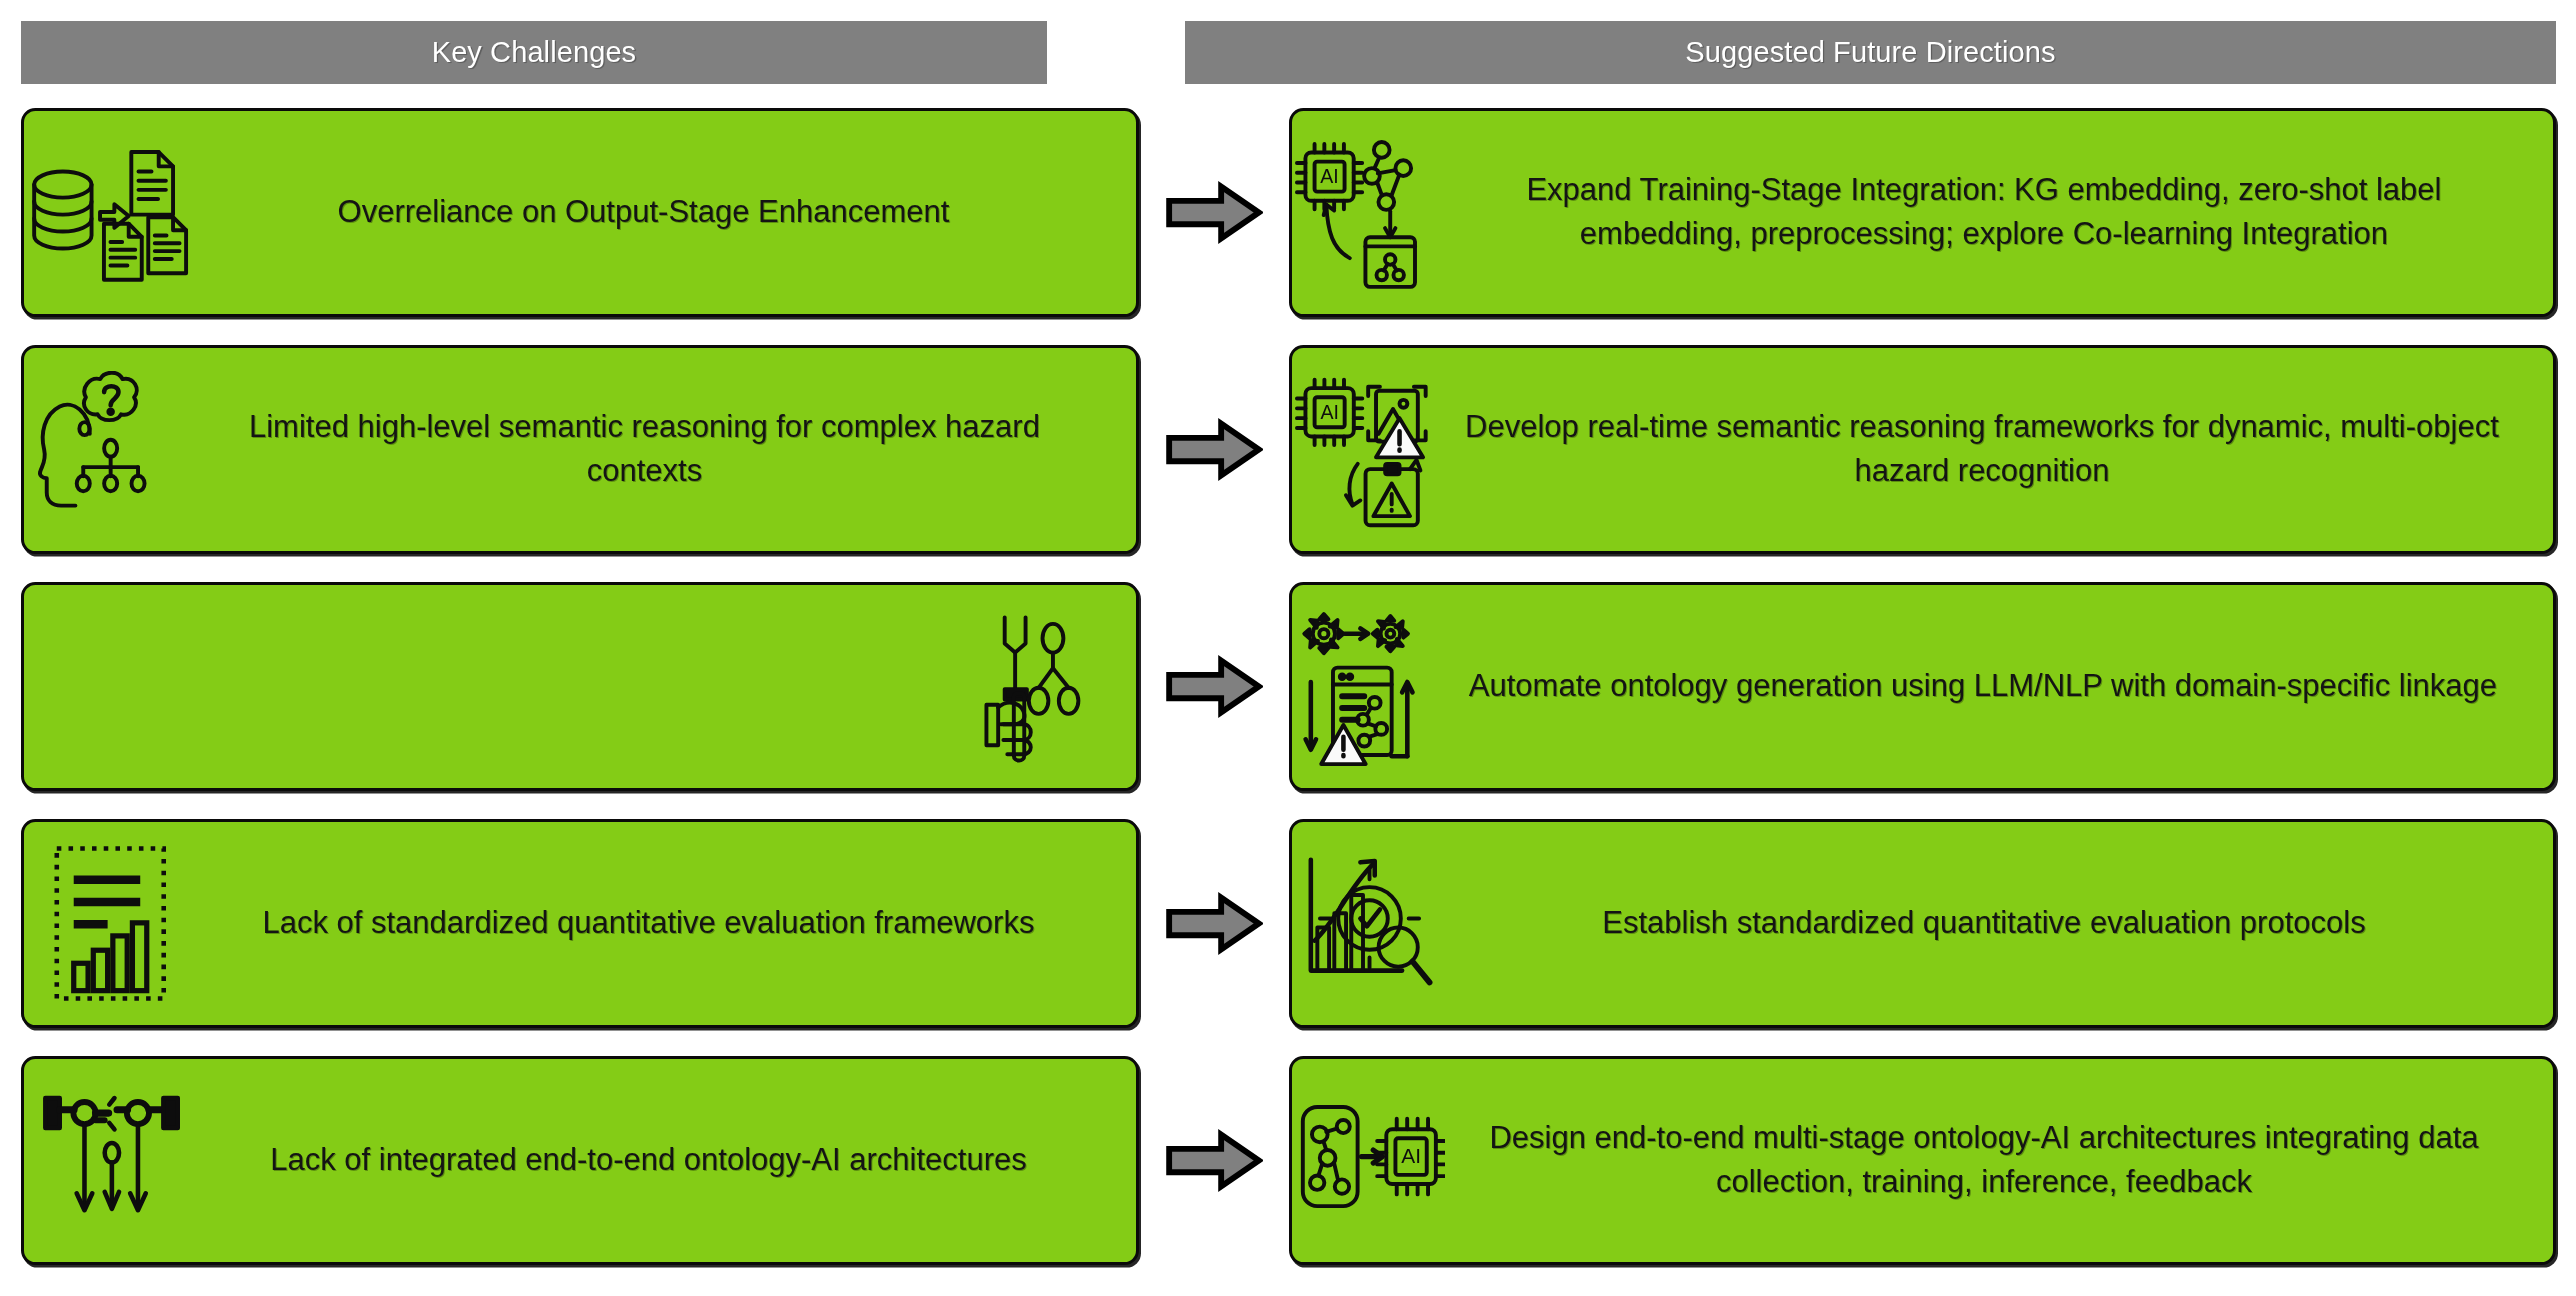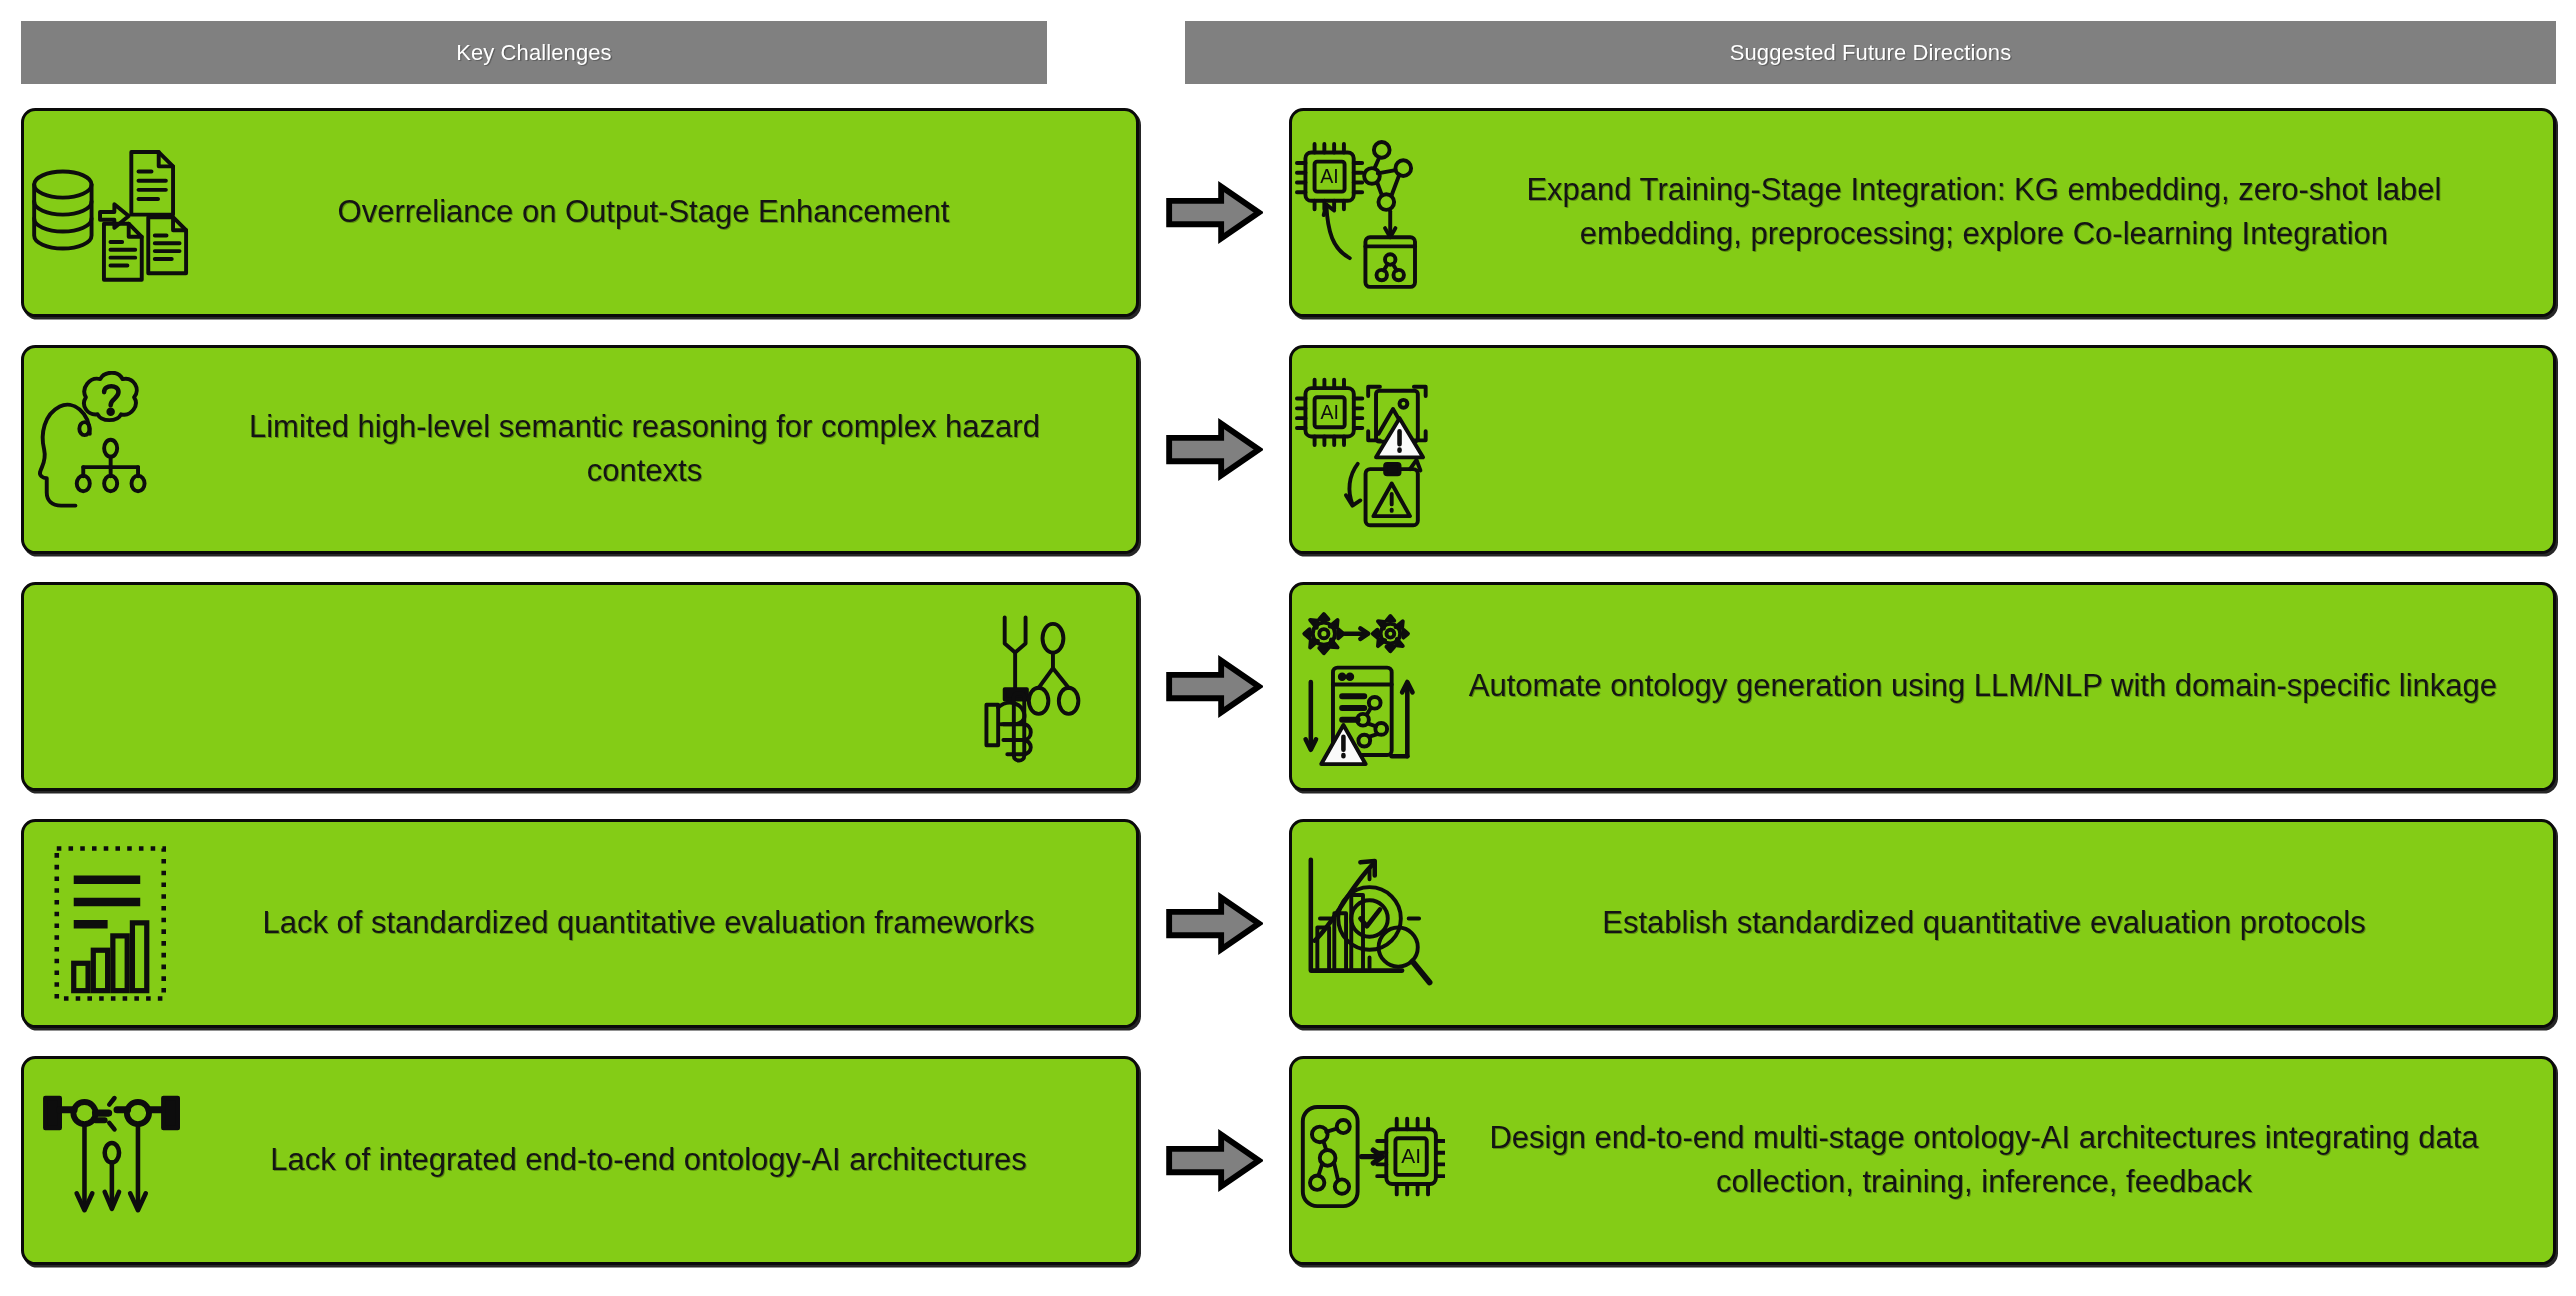--- a/index.html
+++ b/index.html
@@ -28,21 +28,21 @@
     display: flex;
     align-items: stretch;
     height: 63px;
   }
   .header-band {
     background: #808080;
     color: #ffffff;
     display: flex;
     align-items: center;
     justify-content: center;
-    font-size: 22px;
+    font-size: 29px;
     letter-spacing: 0.1px;
     font-weight: 400;
     text-shadow: 1.3px 1.3px 0.7px rgba(0,0,0,0.28);
   }
   .header-band.left  { width: 1118px; }
   .header-gap        { width: 150px; }
   .header-band.right { width: 1495px; }
 
   
   .rows {
@@ -260,20 +260,21 @@
             <rect x="108" y="150" width="80" height="86" rx="7"></rect>
             <rect x="138" y="142" width="22" height="16" rx="3" fill="#0d0d0d"></rect>
             <path d="M148 172 L176 222 H120 Z"></path>
             <path d="M148 188 v16 M148 212 v2" stroke-width="6"></path>
 
             <path d="M96 142 C82 160 80 184 88 204"></path>
             <path d="M78 190 l10 16 12 -8"></path>
             <path d="M176 150 l10 -14 6 16"></path>
           </svg>
         </div>
+        <div class="card-text">Develop real-time semantic reasoning frameworks for dynamic, multi-object hazard recognition</div>
       </div>
     </div>
 
     <div class="row row3">
 
       <div class="card left">
         <div class="icon-wrap">
           <svg width="150" height="157" viewBox="0 0 230 240" fill="none" stroke="#0d0d0d" stroke-width="6" stroke-linecap="round" stroke-linejoin="round">
 
             <path d="M44 14 v40 l16 14 16 -14 v-40"></path>

